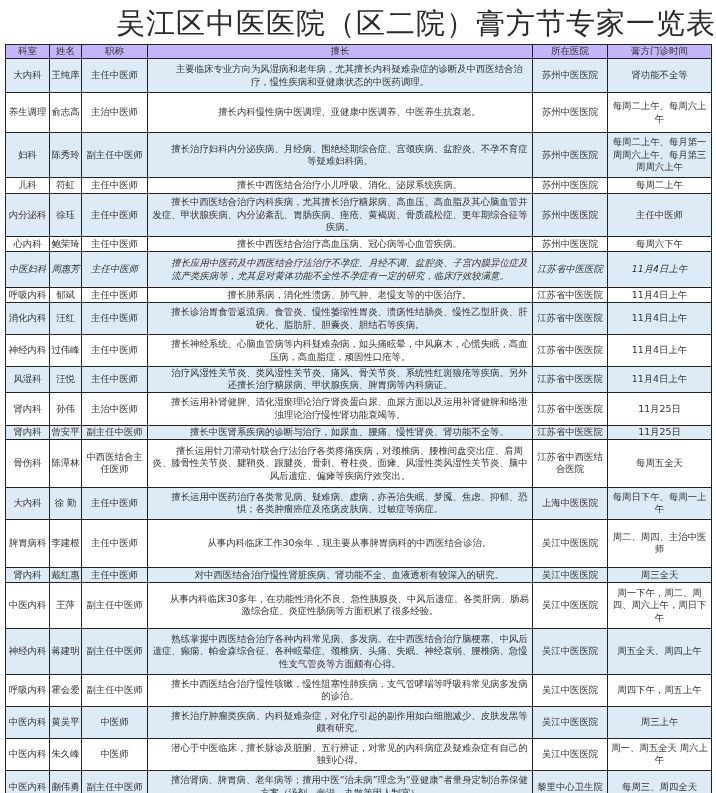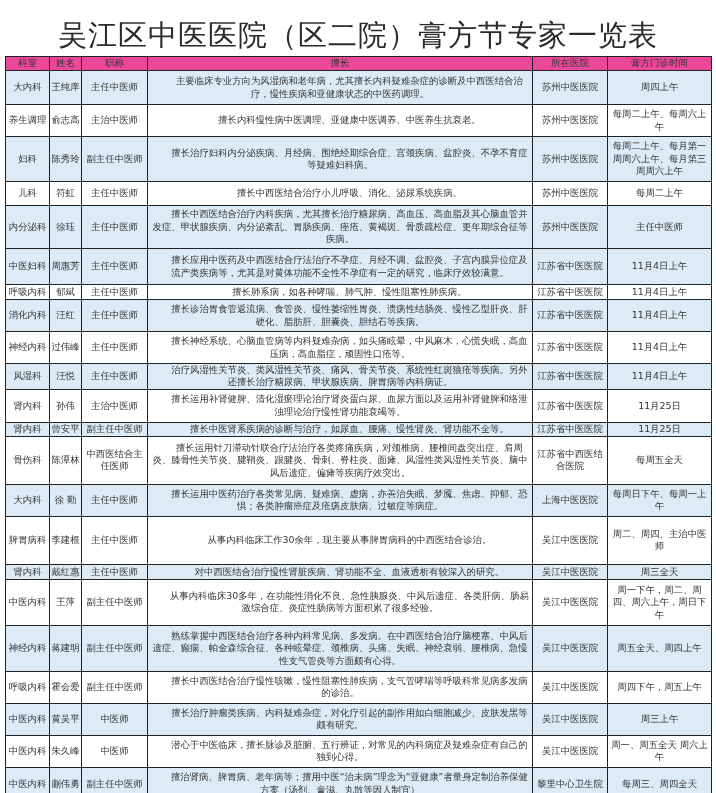--- a/index.html
+++ b/index.html
@@ -1,20 +1,20 @@
 <!DOCTYPE html>
 <html><head>
 <meta charset="utf-8">
 <style>
   html, body { margin:0; padding:0; background:#ffffff; }
   body { width:716px; height:793px; overflow:hidden; font-family:"DejaVu Sans", sans-serif; color:#333; }
-  .title { text-align:center; font-size:29px; font-weight:normal; color:#2b2b2b; margin:0; padding-top:18px; height:38px; line-height:34px; letter-spacing:1px; }
+  .title { text-align:right; font-size:29px; font-weight:normal; color:#2b2b2b; margin:0; padding-top:6px; height:38px; line-height:34px; letter-spacing:1px; }
   table { border-collapse:collapse; width:706px; margin-left:5px; table-layout:fixed; }
   th, td { border:1px solid #222; font-size:9.4px; line-height:12.4px; padding:0 1px; }
-  th { background:#ec4899; font-weight:normal; height:13px; font-size:9.5px; }
+  th { background:#c4b5fd; font-weight:normal; height:13px; font-size:9.5px; }
   td.c { text-align:center; vertical-align:middle; }
   td.d { text-align:center; vertical-align:middle; text-indent:2em; padding:0 2px; }
   tr.b td { background:#dcebf6; }
   tr.w td { background:#ffffff; }
 </style>
 </head>
 <body>
 
 <h1 class="title">吴江区中医医院（区二院）膏方节专家一览表</h1>
 
@@ -37,67 +37,75 @@
       <th>膏方门诊时间</th>
     </tr>
   </thead>
   <tbody id="tbody">
       <tr class="b" style="height: 34px;">
         <td class="c">大内科</td>
         <td class="c">王纯庠</td>
         <td class="c">主任中医师</td>
         <td class="d">主要临床专业方向为风湿病和老年病，尤其擅长内科疑难杂症的诊断及中西医结合治疗，慢性疾病和亚健康状态的中医药调理。</td>
         <td class="c">苏州中医医院</td>
-        <td class="c">周四上午</td>
-      </tr>
-      <tr class="w" style="height: 32px;">
+        <td class="c">肾功能不全等</td>
+      </tr>
+      <tr class="w" style="height: 40px;">
         <td class="c">养生调理</td>
         <td class="c">俞志高</td>
         <td class="c">主治中医师</td>
         <td class="d">擅长内科慢性病中医调理、亚健康中医调养、中医养生抗衰老。</td>
         <td class="c">苏州中医医院</td>
         <td class="c">每周二上午、每周六上午</td>
       </tr>
       <tr class="b" style="height: 45px;">
         <td class="c">妇科</td>
         <td class="c">陈秀玲</td>
         <td class="c">副主任中医师</td>
         <td class="d">擅长治疗妇科内分泌疾病、月经病、围绝经期综合症、宫颈疾病、盆腔炎、不孕不育症等疑难妇科病。</td>
         <td class="c">苏州中医医院</td>
         <td class="c">每周二上午、每月第一周周六上午、每月第三周周六上午</td>
       </tr>
-      <tr class="w" style="height: 24px; margin-top: 36px;">
+      <tr class="w" style="height: 16px; margin-top: 36px;">
         <td class="c">儿科</td>
         <td class="c">符虹</td>
         <td class="c">主任中医师</td>
         <td class="d">擅长中西医结合治疗小儿呼吸、消化、泌尿系统疾病。</td>
         <td class="c">苏州中医医院</td>
         <td class="c">每周二上午</td>
       </tr>
       <tr class="b" style="height: 43px;">
         <td class="c">内分泌科</td>
         <td class="c">徐珏</td>
         <td class="c">主任中医师</td>
         <td class="d">擅长中西医结合治疗内科疾病，尤其擅长治疗糖尿病、高血压、高血脂及其心脑血管并发症、甲状腺疾病、内分泌紊乱、胃肠疾病、痤疮、黄褐斑、骨质疏松症、更年期综合征等疾病。</td>
         <td class="c">苏州中医医院</td>
         <td class="c">主任中医师</td>
       </tr>
-      <tr class="b" style="height: 36px;">
+      <tr class="w" style="height: 15px;">
+        <td class="c">心内科</td>
+        <td class="c">鲍荣琦</td>
+        <td class="c">主任中医师</td>
+        <td class="d">擅长中西医结合治疗高血压病、冠心病等心血管疾病。</td>
+        <td class="c">苏州中医医院</td>
+        <td class="c">每周六下午</td>
+      </tr>
+      <tr class="b" style="height: 36px; font-style: italic;">
         <td class="c">中医妇科</td>
         <td class="c">周惠芳</td>
         <td class="c">主任中医师</td>
         <td class="d">擅长应用中医药及中西医结合疗法治疗不孕症、月经不调、盆腔炎、子宫内膜异位症及流产类疾病等，尤其是对黄体功能不全性不孕症有一定的研究，临床疗效较满意。</td>
         <td class="c">江苏省中医医院</td>
         <td class="c">11月4日上午</td>
       </tr>
       <tr class="w" style="height: 15px;">
         <td class="c">呼吸内科</td>
         <td class="c">郁斌</td>
         <td class="c">主任中医师</td>
-        <td class="d">擅长肺系病，如各种哮喘、肺气肿、慢性阻塞性肺疾病。</td>
+        <td class="d">擅长肺系病，消化性溃疡、肺气肿、老慢支等的中医治疗。</td>
         <td class="c">江苏省中医医院</td>
         <td class="c">11月4日上午</td>
       </tr>
       <tr class="b" style="height: 32px;">
         <td class="c">消化内科</td>
         <td class="c">汪红</td>
         <td class="c">主任中医师</td>
         <td class="d">擅长诊治胃食管返流病、食管炎、慢性萎缩性胃炎、溃疡性结肠炎、慢性乙型肝炎、肝硬化、脂肪肝、胆囊炎、胆结石等疾病。</td>
         <td class="c">江苏省中医医院</td>
         <td class="c">11月4日上午</td>

